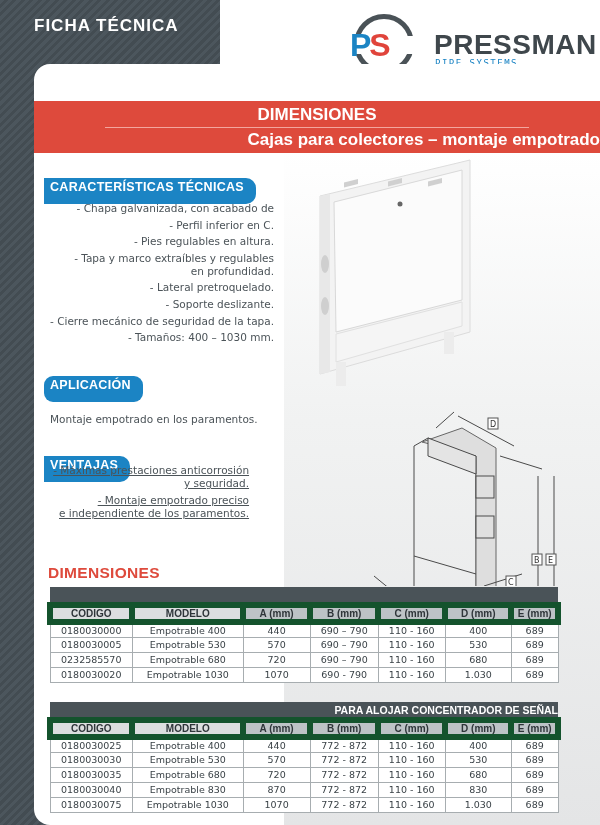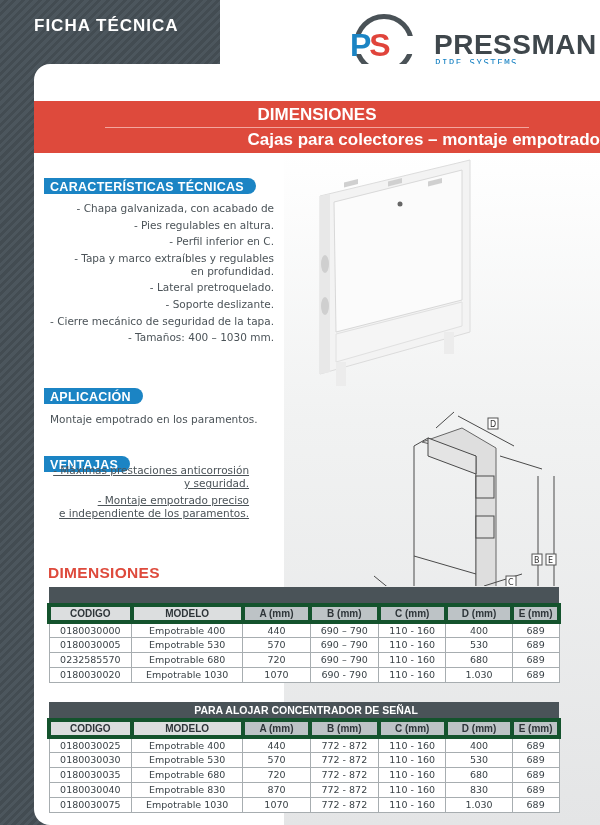--- a/index.html
+++ b/index.html
@@ -57,21 +57,21 @@
   
   .banner {
     position: absolute; left: 0; top: 37px; width: 566px; height: 52px;
     background: #de4a3c; color: #fff; text-align: center;
   }
   .banner .t1 { font-family: "Liberation Sans", sans-serif; font-weight: bold; font-size: 17px; padding-top: 4px; line-height: 20px; }
   .banner .divider { width: 424px; height: 1px; background: #f3a69e; margin: 2px auto 2px; }
   .banner .t2 { font-family: "Liberation Sans", sans-serif; font-weight: bold; font-size: 17px; line-height: 20px; text-align: right; }
   
   .pill {
-    position: absolute; left: 10px; height: 16px; padding: 0 12px 0 6px;
+    position: absolute; left: 10px; height: 26px; padding: 0 12px 0 6px;
     background: #1b84c4; color: #fff; border-radius: 0 10px 10px 0;
     font-family: "Liberation Sans", sans-serif; font-weight: bold; font-size: 12.5px; line-height: 18px;
     letter-spacing: 0.3px;
   }
   .text-block {
     position: absolute; left: 16px; color: #4b5358; font-size: 10.5px; line-height: 13px;
     font-family: "DejaVu Sans", sans-serif;
   }
   .text-block li { list-style: none; margin-bottom: 3.6px; text-align: right; }
   .text-block li .cont { display: block; padding-left: 9px; }
@@ -80,27 +80,27 @@
   
   .dim-title {
     position: absolute; left: 14px; top: 500px; color: #de4a3c;
     font-family: "Liberation Sans", sans-serif; font-weight: bold; font-size: 15.5px; letter-spacing: 0.3px;
   }
   table.dims {
     position: absolute; left: 13px; width: 514px; border-collapse: collapse;
     font-family: "DejaVu Sans", sans-serif; font-size: 9.5px; color: #3a4247;
   }
   table.dims .cap-row td {
-    background: #4a5358; color: #fff; height: 18px; text-align: center; padding-left: 4px;
+    background: #4a5358; color: #fff; height: 18px; text-align: right; padding-left: 4px;
     font-family: "Liberation Sans", sans-serif; font-weight: bold; font-size: 10.5px;
     border: none;
   }
   table.dims th {
     height: 17px; font-family: "Liberation Sans", sans-serif; font-weight: bold; font-size: 10px;
-    border: 4px solid #14532d; color: #2e3539;
+    border: 6px solid #14532d; color: #2e3539;
   }
   table.dims th.light { background: #dcdedf; }
   table.dims th.dark { background: #bdc3c6; }
   table.dims td.cell {
     height: 15px; text-align: center; background: #fff; border: 1px solid #a7adb0; padding: 0;
   }
 </style>
 </head>
 <body>
 
@@ -123,30 +123,30 @@
 
   <div class="banner">
     <div class="t1">DIMENSIONES</div>
     <div class="divider"></div>
     <div class="t2">Cajas para colectores – montaje empotrado</div>
   </div>
 
   <div class="pill" style="top:114px;">CARACTERÍSTICAS TÉCNICAS</div>
   <ul class="text-block" style="top:138px;">
     <li><span>- Chapa galvanizada, con acabado de</span></li>
+    <li><span>- Perfil inferior en C.</span></li>
     <li><span>- Pies regulables en altura.</span></li>
-    <li><span>- Perfil inferior en C.</span></li>
     <li><span>- Tapa y marco extraíbles y regulables</span><span class="cont">en profundidad.</span></li>
     <li><span>- Lateral pretroquelado.</span></li>
     <li><span>- Soporte deslizante.</span></li>
     <li><span>- Cierre mecánico de seguridad de la tapa.</span></li>
     <li><span>- Tamaños: 400 – 1030 mm.</span></li>
   </ul>
 
-  <div class="pill" style="top:324px;">APLICACIÓN</div>
+  <div class="pill" style="top:312px;border-radius:9px;">APLICACIÓN</div>
   <div class="text-block" style="top:349px;">Montaje empotrado en los paramentos.</div>
 
   <div class="pill" style="top:392px;">VENTAJAS</div>
   <ul class="text-block" style="top:400px;text-decoration:underline;">
     <li><span>- Máximas prestaciones anticorrosión</span><span class="cont">y seguridad.</span></li>
     <li><span>- Montaje empotrado preciso</span><span class="cont">e independiente de los paramentos.</span></li>
   </ul>
 
   <div class="illus">
     <svg width="286" height="430" viewBox="0 0 286 430">

